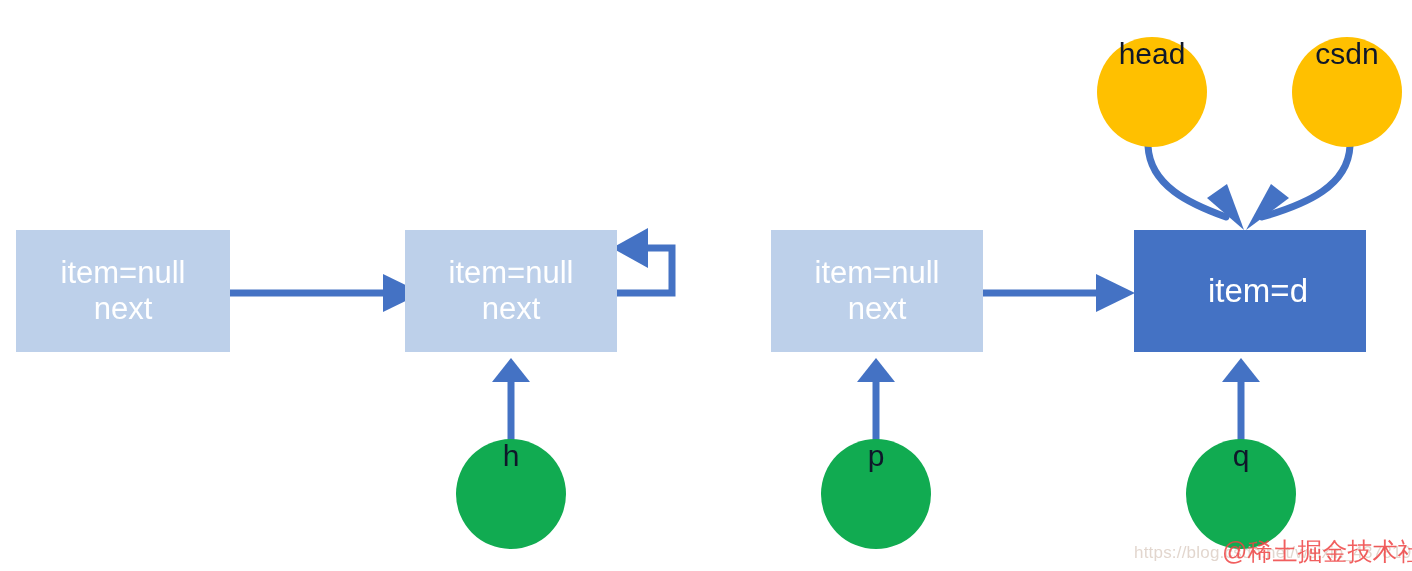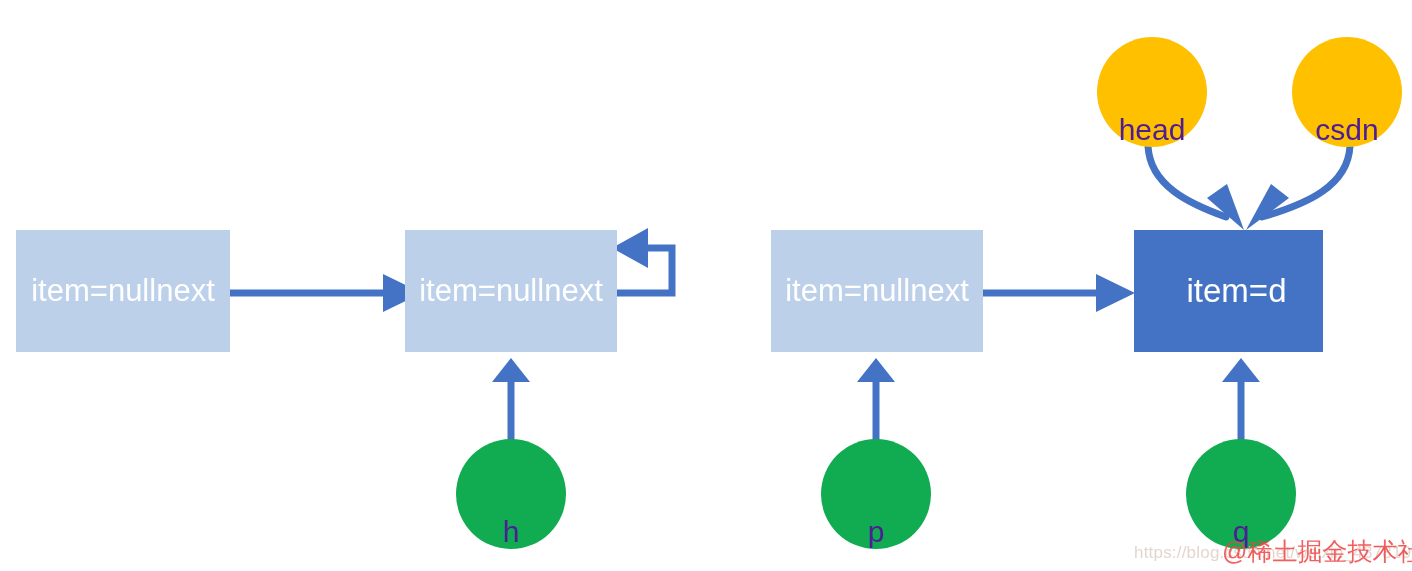--- a/index.html
+++ b/index.html
@@ -22,21 +22,21 @@
     position: absolute;
     left: 0;
     top: 0;
     width: 1412px;
     height: 571px;
   }
   .node-box {
     position: absolute;
     box-sizing: border-box;
     display: flex;
-    flex-direction: row;
+    flex-direction: column;
     align-items: center;
     justify-content: center;
     color: #ffffff;
     line-height: 1.16;
     white-space: nowrap;
   }
   .node-box .line {
     display: block;
   }
   .box-light {
@@ -44,23 +44,23 @@
     font-size: 31px;
   }
   .box-dark {
     background: #4472c4;
     font-size: 33px;
   }
   .circle {
     position: absolute;
     border-radius: 50%;
     display: flex;
-    align-items: flex-end;
+    align-items: flex-start;
     justify-content: center;
-    color: #4c1d95;
+    color: #0f172a;
     white-space: nowrap;
   }
   .circle-orange {
     background: #ffc000;
     font-size: 30px;
   }
   .circle-green {
     background: #11ab51;
     font-size: 30px;
   }
@@ -137,21 +137,21 @@
   <div class="node-box box-light" style="left:405px; top:230px; width:212px; height:122px;">
     <span class="line">item=null</span>
     <span class="line">next</span>
   </div>
 
   <div class="node-box box-light" style="left:771px; top:230px; width:212px; height:122px;">
     <span class="line">item=null</span>
     <span class="line">next</span>
   </div>
 
-  <div class="node-box box-dark" style="left:1134px; top:230px; width:189px; height:122px;padding-left:16px;">
+  <div class="node-box box-dark" style="left:1134px; top:230px; width:232px; height:122px;padding-left:16px;">
     <span class="line">item=d</span>
   </div>
 
   <div class="circle circle-orange" style="left:1097px; top:37px; width:110px; height:110px;">
     <span>head</span>
   </div>
 
   <div class="circle circle-orange" style="left:1292px; top:37px; width:110px; height:110px;">
     <span>csdn</span>
   </div>

